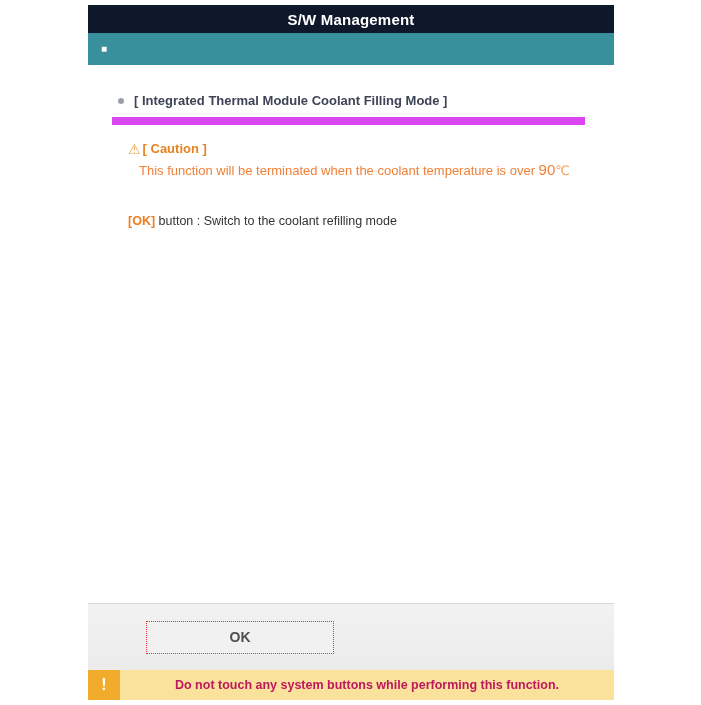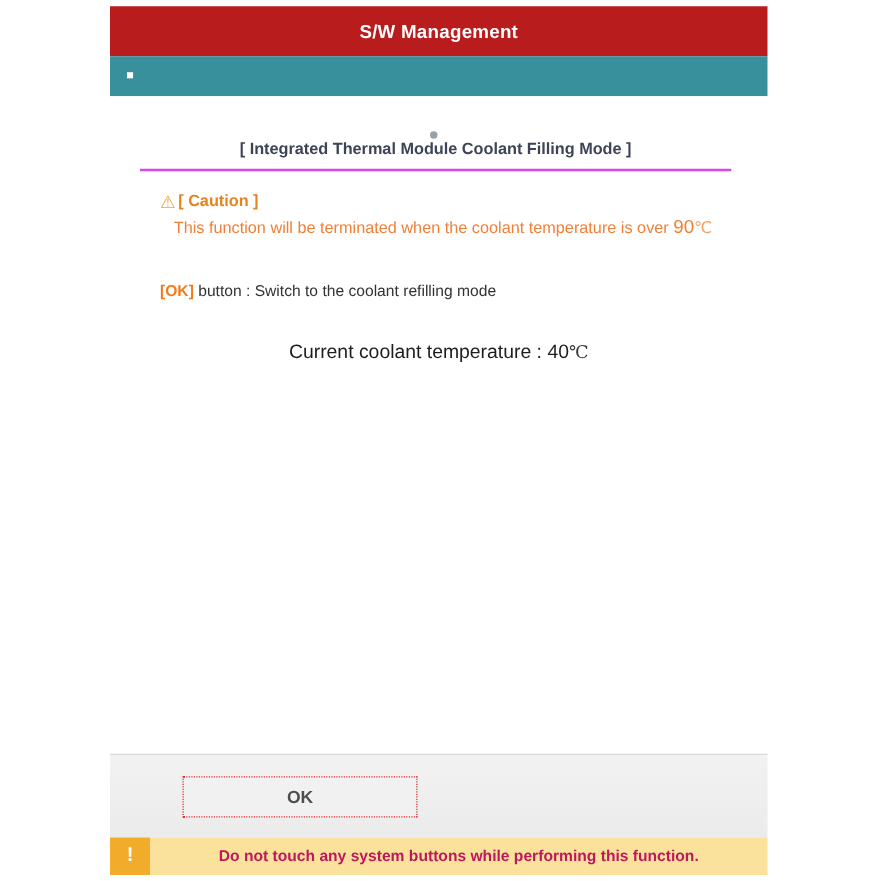--- a/index.html
+++ b/index.html
@@ -13,22 +13,22 @@
   .panel {
     position: absolute;
     left: 88px; top: 5px;
     width: 526px; height: 695px;
     display: flex;
     flex-direction: column;
     background: #ffffff;
   }
   
   .titlebar {
-    height: 40px;
-    background: #b91c1c;
+    height: 28px;
+    background: #0f172a;
     color: #ffffff;
     font-size: 15px;
     font-weight: bold;
     display: flex;
     align-items: center;
     justify-content: center;
     letter-spacing: 0.2px;
     flex: 0 0 auto;
   }
   .subbar {
@@ -50,24 +50,23 @@
   
   .content {
     flex: 1 1 auto;
     background: #ffffff;
     padding-top: 28px;
     overflow: hidden;
   }
   .section-row {
     margin: 0 29px 0 24px;
     padding-bottom: 9px;
-    border-bottom: 2px solid #d946ef;
-    display: flex;
-    align-items: center;
-    flex-direction: column;
+    border-bottom: 8px solid #d946ef;
+    display: flex;
+    align-items: center;
   }
   .section-row .dot {
     width: 6px; height: 6px;
     border-radius: 50%;
     background: #9aa0a8;
     margin: 0 10px 0 6px;
     flex: 0 0 auto;
   }
   .section-title {
     color: #3c4456;
@@ -208,23 +207,20 @@
       <div class="caution-body">
         <span>This function will be terminated when the coolant temperature is over </span><span class="big-temp">90</span><span class="unit-light">℃</span>
       </div>
     </div>
 
     <div class="instr instr-ok">
       <span class="key">[OK]</span><span> button : Switch to the coolant refilling mode</span>
     </div>
 
 
-    <div class="temp-line">
-      <span>Current coolant temperature : </span><span>40</span><span class="unit">℃</span>
-    </div>
 
   </div>
 
   <div class="btn-strip">
     <button class="btn btn-ok">OK</button>
   </div>
 
   <div class="warning-bar">
     <div class="warn-icon">!</div>
     <div class="warn-text">Do not touch any system buttons while performing this function.</div>

